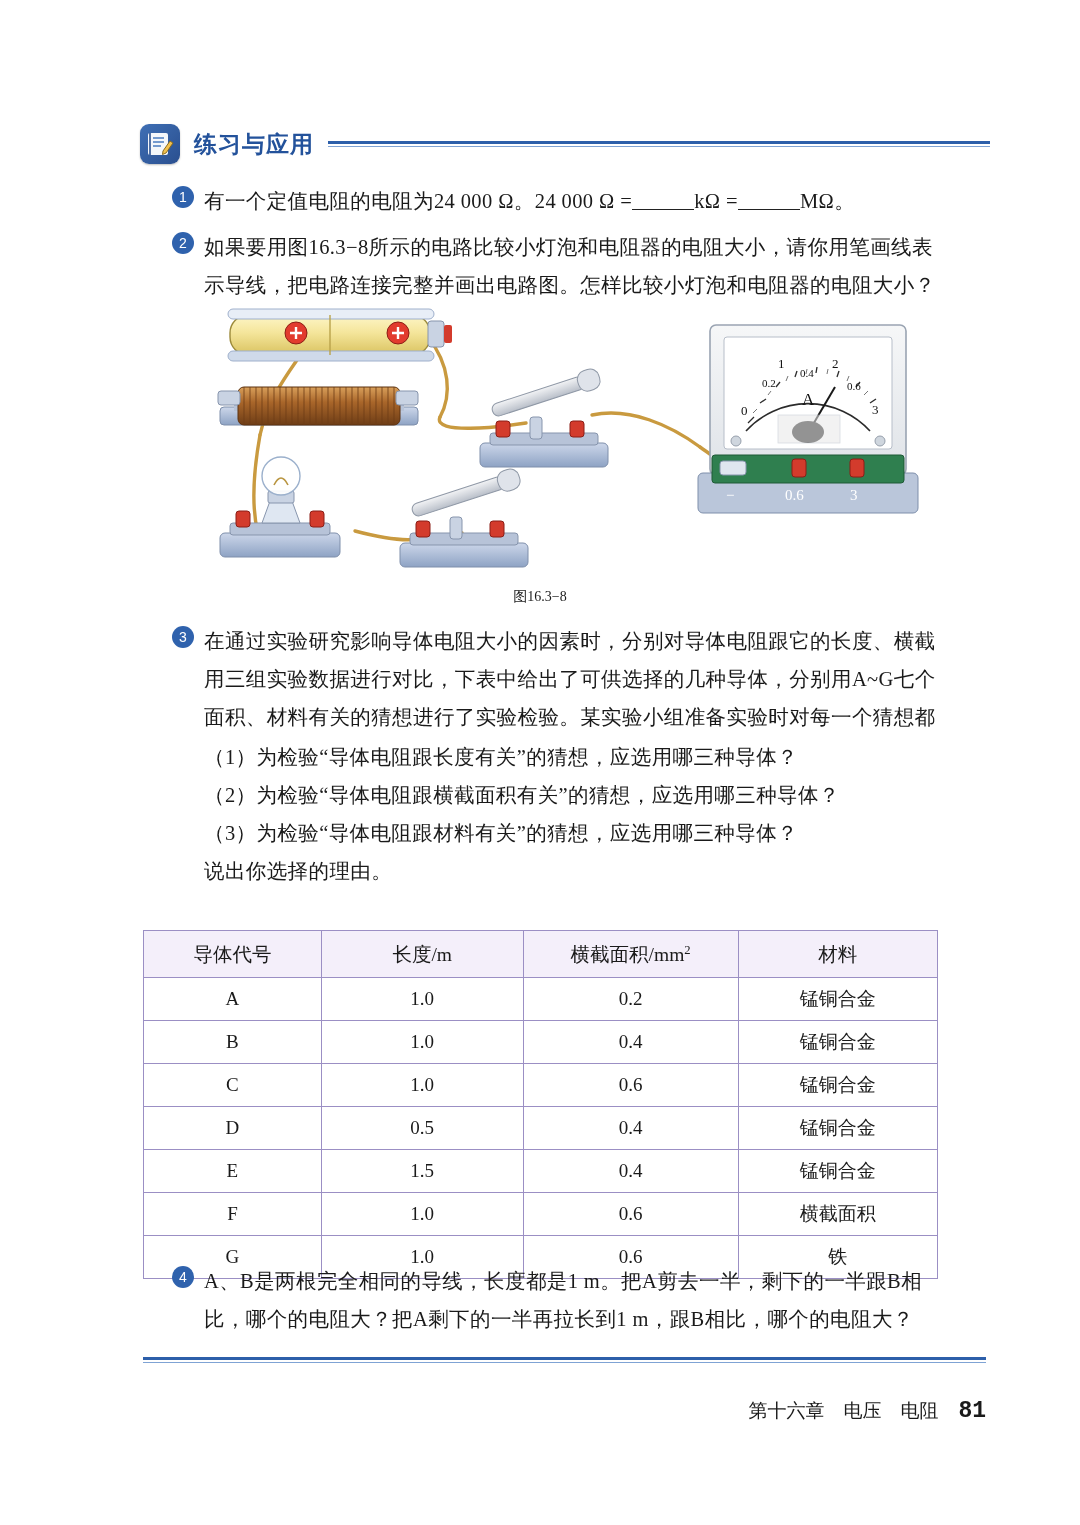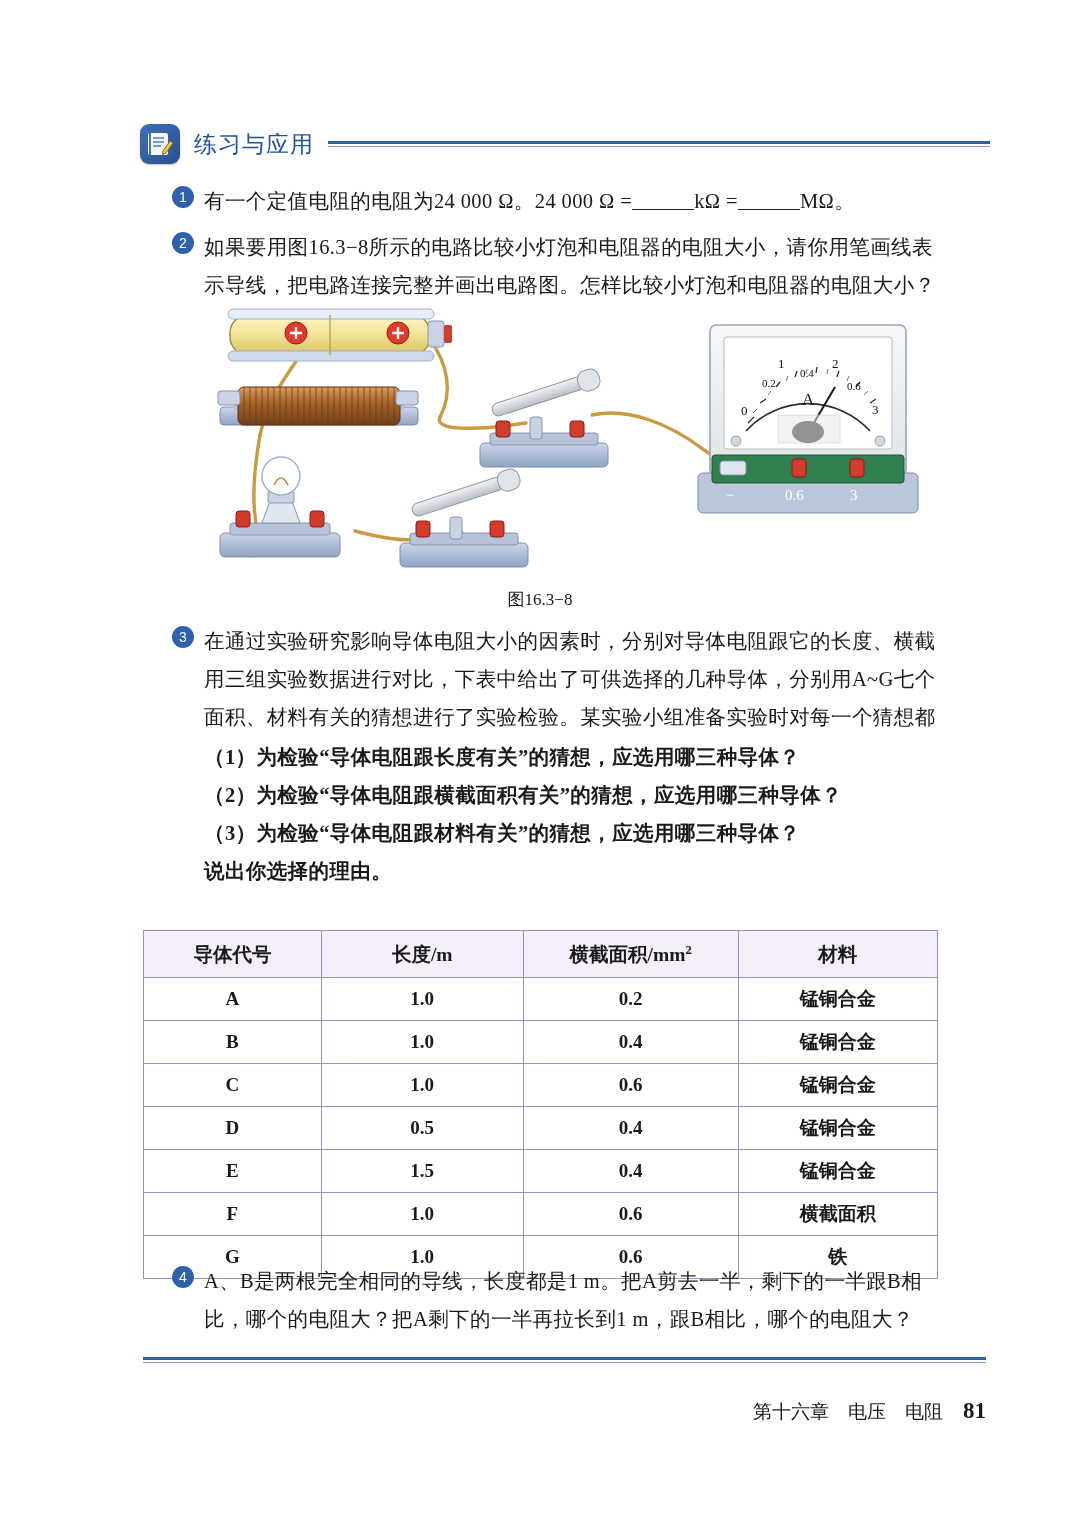--- a/index.html
+++ b/index.html
@@ -37,21 +37,21 @@
     border-radius: 9px;
     background: linear-gradient(135deg, #3f6fb5 0%, #2a4f8f 100%);
     position: relative;
     flex: 0 0 auto;
     box-shadow: 0 1px 2px rgba(0,0,0,.25);
   }
   .header-icon svg { position: absolute; left: 6px; top: 5px; }
   .header-title {
     margin-left: 14px;
     font-family: "Liberation Sans", sans-serif;
-    font-weight: normal;
+    font-weight: bold;
     font-size: 23px;
     color: #23529b;
     letter-spacing: 1px;
     white-space: nowrap;
   }
   .header-rule {
     margin-left: 14px;
     flex: 1 1 auto;
     height: 7px;
     position: relative;
@@ -105,59 +105,58 @@
     vertical-align: -2px;
   }
 
   #q1 { left: 172px; top: 182px; width: 800px; }
   #q2 { left: 172px; top: 228px; width: 790px; }
   #q3 { left: 172px; top: 622px; width: 790px; }
   #q4 { left: 172px; top: 1262px; width: 790px; }
 
   .sub-lines {
     margin-top: 2px;
-    font-weight: bold;
   }
   .sub-line {
     font-size: 20.5px;
     line-height: 38px;
     letter-spacing: .4px;
   }
 
   
   .figure {
     position: absolute;
     left: 200px;
     top: 295px;
     width: 740px;
     height: 290px;
   }
   .figcaption {
     position: absolute;
     left: 0; right: 0;
     top: 588px;
     text-align: center;
-    font-size: 17px;
+    font-size: 14px;
     color: #1a1a1a;
   }
 
   
   .data-table {
     position: absolute;
     left: 143px;
     top: 930px;
     width: 795px;
     border-collapse: collapse;
     font-size: 19px;
   }
   .data-table th, .data-table td {
     border: 1px solid #9b8fc4;
     text-align: center;
     height: 40px;
-    font-weight: bold;
+    font-weight: normal;
   }
   .data-table thead th {
     background: #f4effa;
     height: 44px;
     font-size: 19.5px;
   }
   .data-table td {
     font-family: "Liberation Serif", serif;
   }
   .data-table td.cn {
@@ -190,21 +189,21 @@
     position: absolute;
     right: 94px;
     top: 1398px;
     font-size: 19px;
     color: #1a1a1a;
     display: flex;
     align-items: baseline;
     gap: 20px;
   }
   .page-no {
-    font-family: Liberation Serif, serif;
+    font-family: Liberation Mono, monospace;
     font-size: 23px;
     font-weight: bold;
   }
 </style>
 </head>
 <body>
 
 <div class="page">
 
   <div class="section-header">

